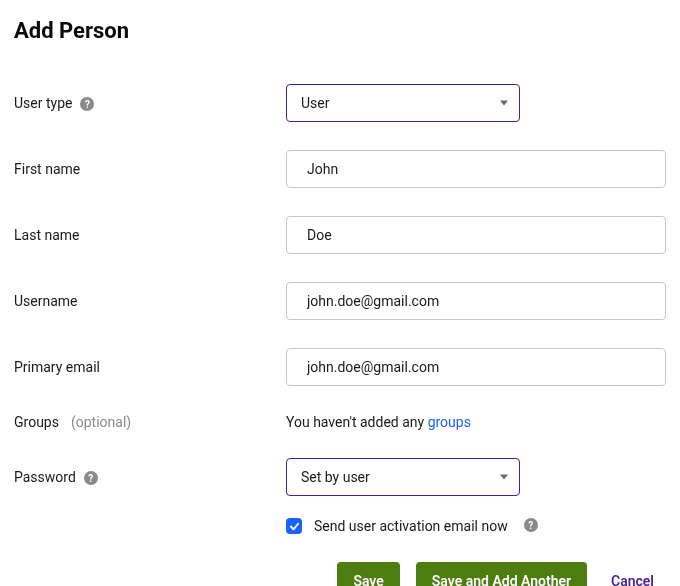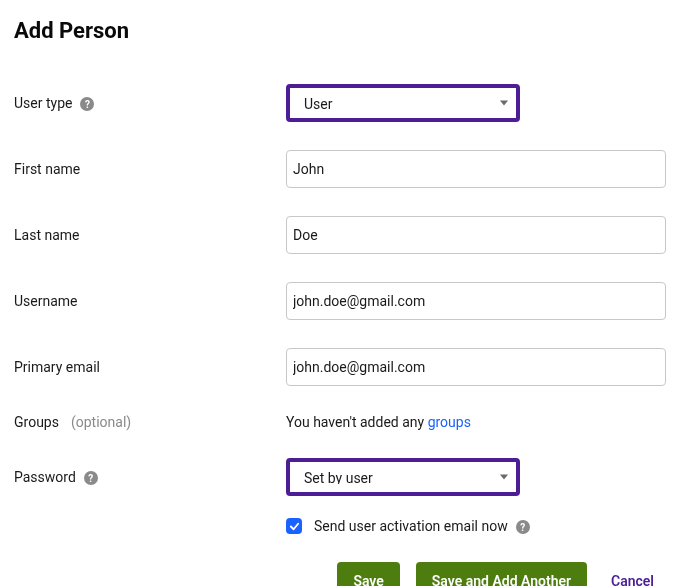--- a/index.html
+++ b/index.html
@@ -53,33 +53,33 @@
       cursor: pointer;
     }
     .control-cell {
       flex: 1;
     }
     .text-input {
       width: 100%;
       height: 38px;
       border: 1px solid #c7c7c7;
       border-radius: 4px;
-      padding: 8px 6px;
+      padding: 8px 20px;
       font-size: 14px;
       font-family: inherit;
       color: #1a1a1a;
     }
     .select-wrap {
       position: relative;
       width: 234px;
     }
     .select {
       width: 100%;
       height: 38px;
-      border: 4px solid #4c1d95;
+      border: 1px solid #4c1d95;
       border-radius: 4px;
       padding: 8px 34px 8px 14px;
       font-size: 14px;
       font-family: inherit;
       color: #1a1a1a;
       background: #fff;
       appearance: none;
       -webkit-appearance: none;
       cursor: pointer;
     }
@@ -123,21 +123,22 @@
     }
     .checkbox svg {
       width: 11px;
       height: 11px;
     }
     .checkbox-label {
       margin-left: 12px;
       font-size: 14px;
       color: #1a1a1a;
       display: flex;
-      align-items: flex-end;
+      align-items: flex-start;
+      gap: 8px;
     }
     .button-row {
       display: flex;
       justify-content: flex-end;
       align-items: center;
       gap: 16px;
       padding-right: 4px;
     }
     .btn {
       height: 38px;

